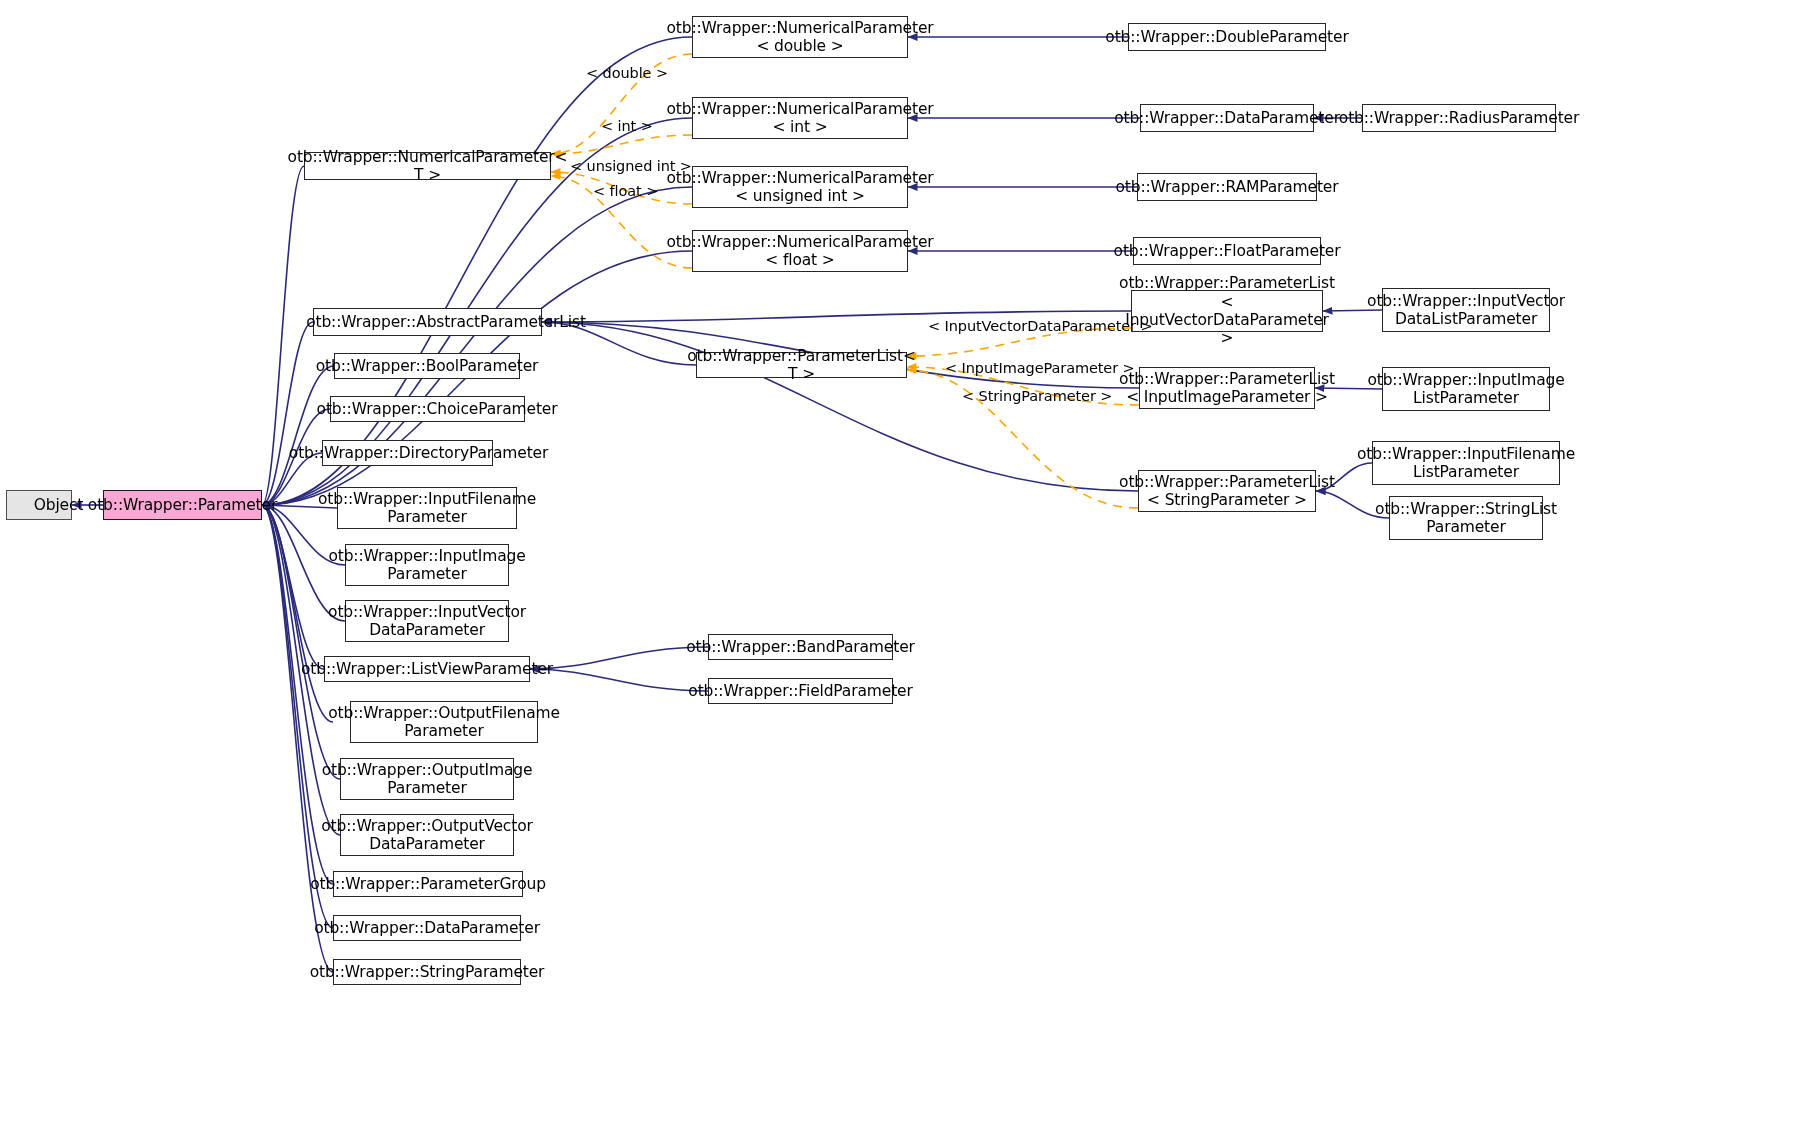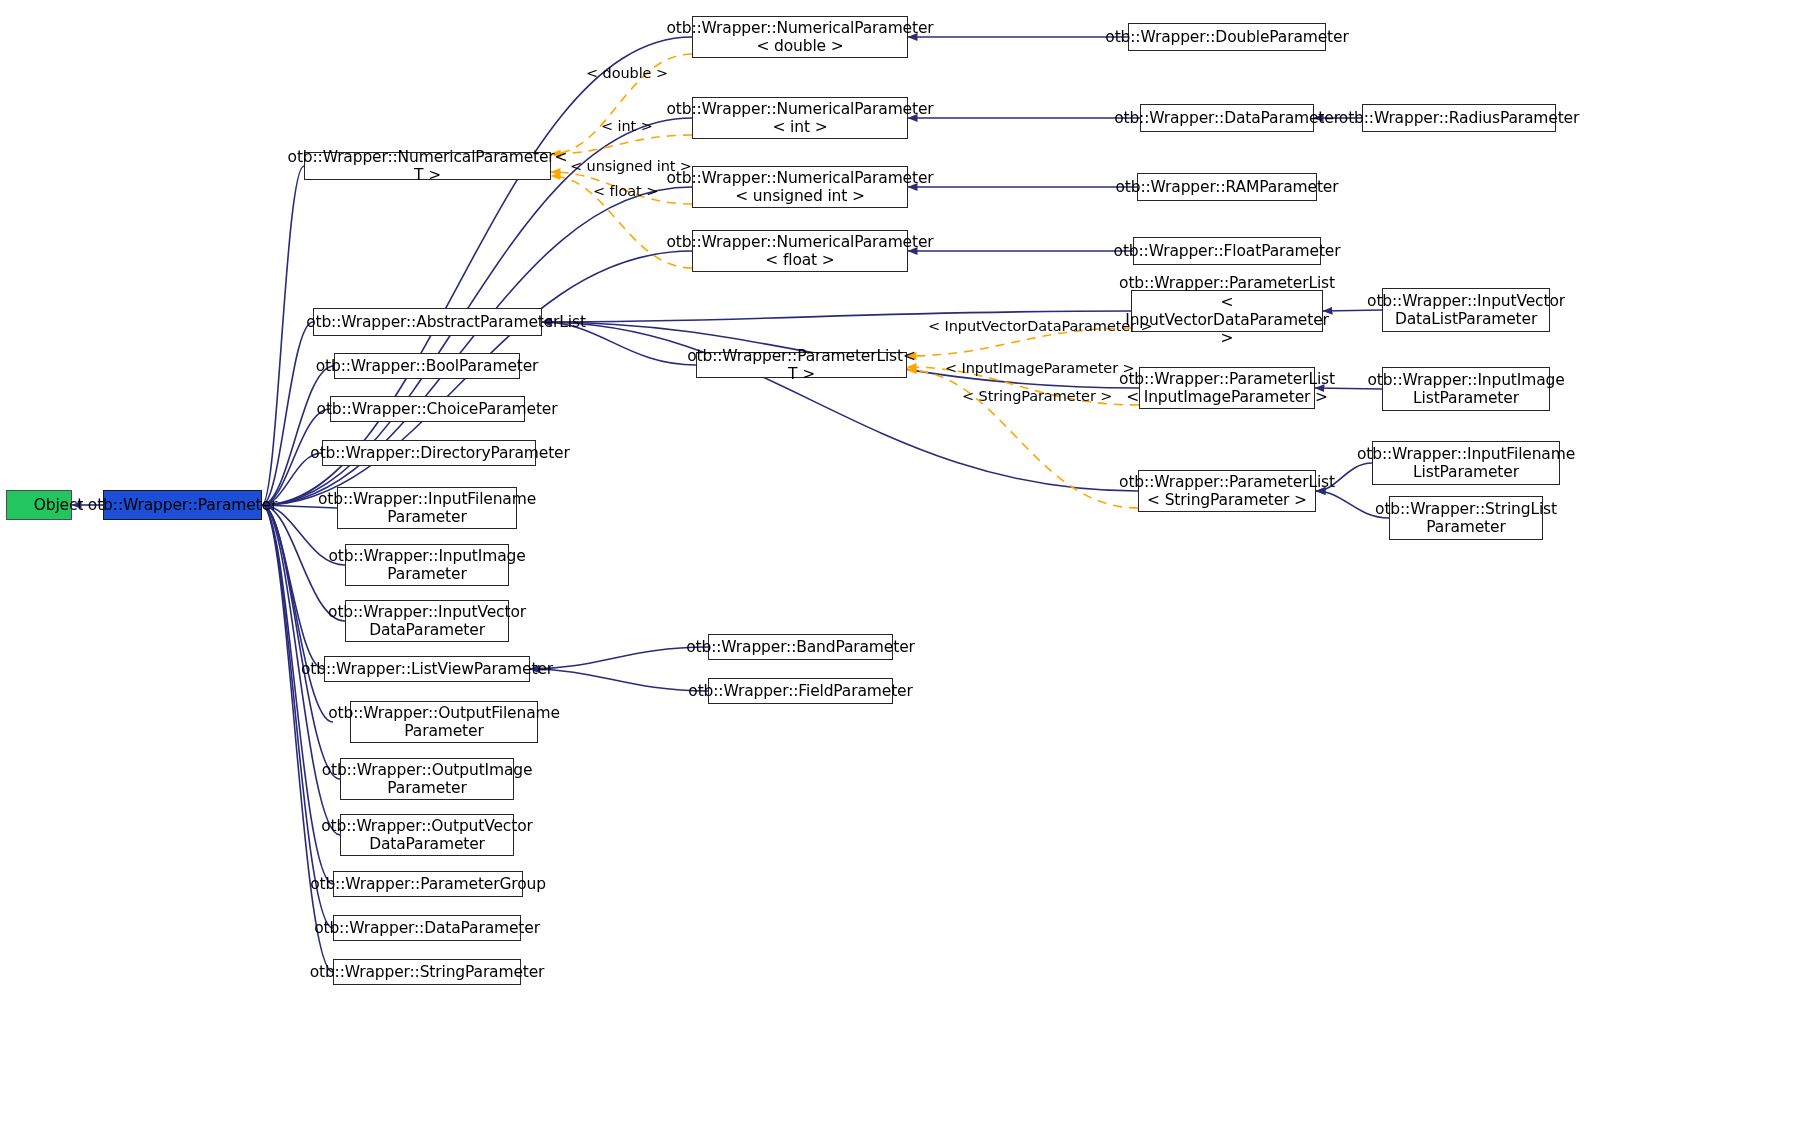--- a/index.html
+++ b/index.html
@@ -33,25 +33,25 @@
     align-items: center;
     justify-content: center;
     text-align: center;
     line-height: 1.18;
     font-size: 15.5px;
     letter-spacing: -0.15px;
     white-space: pre-line;
     padding: 1px 5px;
   }
   .uml-node.root-node {
-    background: #1d4ed8;
+    background: #f9a8d4;
     border-color: #1a1a1a;
   }
   .uml-node.plain-node {
-    background: #22c55e;
+    background: #e5e5e5;
     border-color: #4d4d4d;
     padding-left: 44px;
   }
   .edge-label {
     position: absolute;
     font-size: 14.5px;
     color: #000000;
     white-space: nowrap;
     letter-spacing: -0.1px;
     font-family: "DejaVu Sans", "Liberation Sans", sans-serif;
@@ -148,21 +148,21 @@
       <div class="uml-node" style="left: 1382px; top: 288px; width: 168px; height: 44px;">otb::Wrapper::InputVector
 DataListParameter</div>
       <div class="uml-node" style="left: 1382px; top: 367px; width: 168px; height: 44px;">otb::Wrapper::InputImage
 ListParameter</div>
       <div class="uml-node" style="left: 1372px; top: 441px; width: 188px; height: 44px;">otb::Wrapper::InputFilename
 ListParameter</div>
       <div class="uml-node" style="left: 1389px; top: 496px; width: 154px; height: 44px;">otb::Wrapper::StringList
 Parameter</div>
       <div class="uml-node" style="left: 334px; top: 353px; width: 186px; height: 26px;">otb::Wrapper::BoolParameter</div>
       <div class="uml-node" style="left: 330px; top: 396px; width: 195px; height: 26px; padding-left: 24px;">otb::Wrapper::ChoiceParameter</div>
-      <div class="uml-node" style="left: 322px; top: 440px; width: 214px; height: 26px; padding-left: 27px;">otb::Wrapper::DirectoryParameter</div>
+      <div class="uml-node" style="left: 322px; top: 440px; width: 171px; height: 26px; padding-left: 27px;">otb::Wrapper::DirectoryParameter</div>
       <div class="uml-node" style="left: 337px; top: 487px; width: 180px; height: 42px;">otb::Wrapper::InputFilename
 Parameter</div>
       <div class="uml-node" style="left: 345px; top: 544px; width: 164px; height: 42px;">otb::Wrapper::InputImage
 Parameter</div>
       <div class="uml-node" style="left: 345px; top: 600px; width: 164px; height: 42px;">otb::Wrapper::InputVector
 DataParameter</div>
       <div class="uml-node" style="left: 324px; top: 656px; width: 206px; height: 26px;">otb::Wrapper::ListViewParameter</div>
       <div class="uml-node" style="left: 333px; top: 701px; width: 188px; height: 42px; margin-left: 17px;">otb::Wrapper::OutputFilename
 Parameter</div>
       <div class="uml-node" style="left: 340px; top: 758px; width: 174px; height: 42px;">otb::Wrapper::OutputImage

